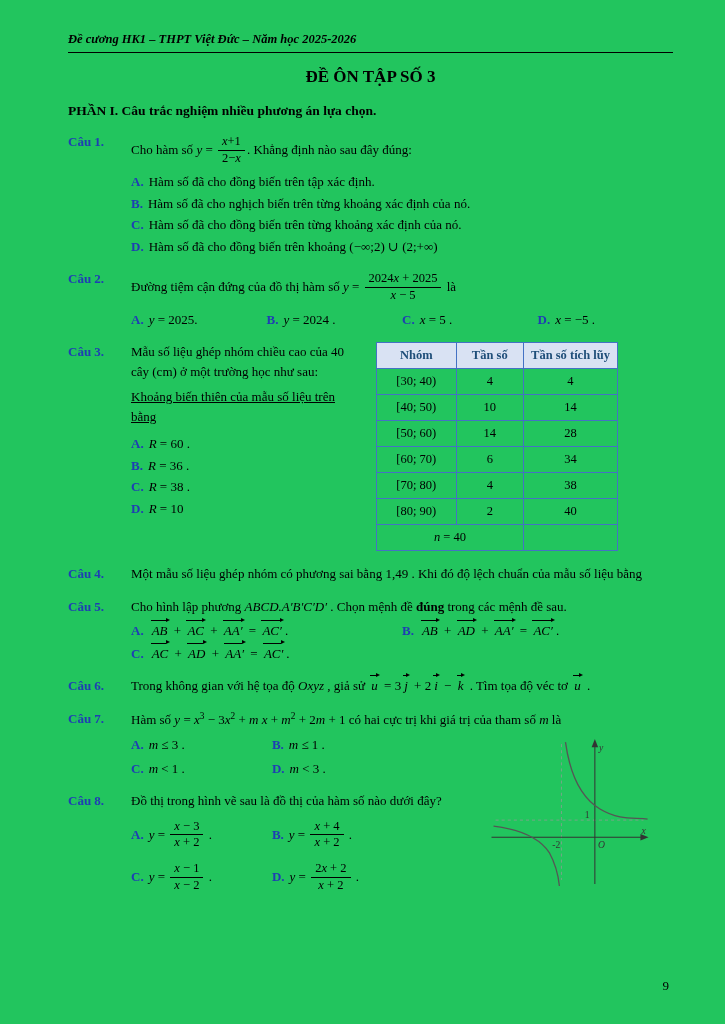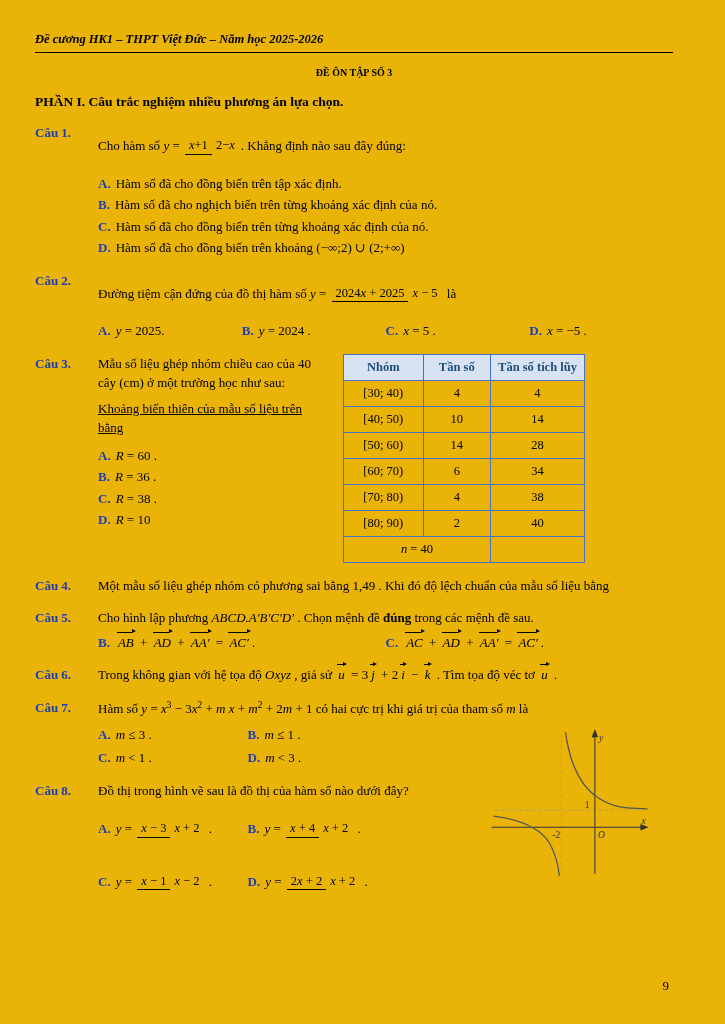--- a/index.html
+++ b/index.html
@@ -3,32 +3,32 @@
 <meta charset="utf-8">
 <style>
   :root{
     --accent-blue:#1f3db4;
     --table-border:#4472c4;
     --table-header-bg:#d9e2f3;
     --table-header-text:#1f4e79;
   }
   html,body{margin:0;padding:0;background:#fff;}
   body{width:725px;height:1024px;font-family:"Liberation Serif","DejaVu Serif",serif;font-size:13px;color:#000;}
-  .page{position:relative;width:725px;height:1024px;box-sizing:border-box;padding:32px 52px 0 35px;overflow:hidden;background:#eab308;}
+  .page{position:relative;width:725px;height:1024px;box-sizing:border-box;padding:32px 52px 0 68px;overflow:hidden;background:#22c55e;}
   .doc-header{font-weight:bold;font-style:italic;font-size:12.5px;padding-bottom:5px;border-bottom:1.5px solid #000;}
-  .doc-title{margin-top:14px;text-align:center;font-weight:bold;font-size:10px;}
+  .doc-title{margin-top:14px;text-align:center;font-weight:bold;font-size:17px;}
   .part-heading{margin-top:16px;font-weight:bold;font-size:13.5px;}
   .question{display:flex;align-items:flex-start;margin-top:13px;line-height:1.5;}
   .q-label{flex:0 0 63px;font-weight:bold;color:var(--accent-blue);}
   .q-body{flex:1;min-width:0;}
   .q-text{line-height:1.5;}
   .mi{font-style:italic;}
   .bd{font-weight:bold;}
   sup{font-size:0.72em;}
-  .frac{display:inline-flex;vertical-align:middle;text-align:center;font-size:12.5px;line-height:1.25;margin:16px 2px;position:relative;top:-1px;}
+  .frac{display:inline-flex;flex-direction:column;vertical-align:middle;text-align:center;font-size:12.5px;line-height:1.25;margin:3px 2px;position:relative;top:-1px;}
   .frac .num{border-bottom:1px solid #000;padding:0 4px;}
   .frac .den{padding:0 4px;}
   .vec{position:relative;display:inline-block;font-style:italic;margin:0 2px;padding:0 1px;}
   .vec::before{content:"";position:absolute;left:0;right:3px;top:-1px;border-top:1px solid #000;}
   .vec::after{content:"";position:absolute;right:-1px;top:-3.5px;width:0;height:0;border-left:4px solid #000;border-top:2.5px solid transparent;border-bottom:2.5px solid transparent;}
   .options{margin-top:2px;}
   .opt{vertical-align:top;}
   .opt-label{font-weight:bold;color:var(--accent-blue);padding-right:5px;}
   .options.stack .opt{display:block;margin-top:2px;}
   .options.row4{display:flex;}
@@ -169,20 +169,21 @@
     <div class="q-body">
       <div class="q-text">Một mẫu số liệu ghép nhóm có phương sai bằng 1,49 . Khi đó độ lệch chuẩn của mẫu số liệu bằng</div>
     </div>
   </section>
 
   <section class="question">
     <div class="q-label">Câu 5.</div>
     <div class="q-body">
       <div class="q-text">Cho hình lập phương <span class="mi">ABCD.A′B′C′D′</span> . Chọn mệnh đề <span class="bd">đúng</span> trong các mệnh đề sau.</div>
       <div class="options grid2">
+          <span class="opt"><span class="opt-label">A.</span><span class="opt-body"><span class="vec">AB</span> + <span class="vec">AC</span> + <span class="vec">AA′</span> = <span class="vec">AC′</span>.</span></span>
           <span class="opt"><span class="opt-label">B.</span><span class="opt-body"><span class="vec">AB</span> + <span class="vec">AD</span> + <span class="vec">AA′</span> = <span class="vec">AC′</span>.</span></span>
           <span class="opt"><span class="opt-label">C.</span><span class="opt-body"><span class="vec">AC</span> + <span class="vec">AD</span> + <span class="vec">AA′</span> = <span class="vec">AC′</span>.</span></span>
         </div>
     </div>
   </section>
 
   <section class="question">
     <div class="q-label">Câu 6.</div>
     <div class="q-body">
       <div class="q-text">Trong không gian với hệ tọa độ <span class="mi">Oxyz</span> , giả sử <span class="vec">u</span> = 3<span class="vec">j</span> + 2<span class="vec">i</span> − <span class="vec">k</span> . Tìm tọa độ véc tơ <span class="vec">u</span> .</div>

